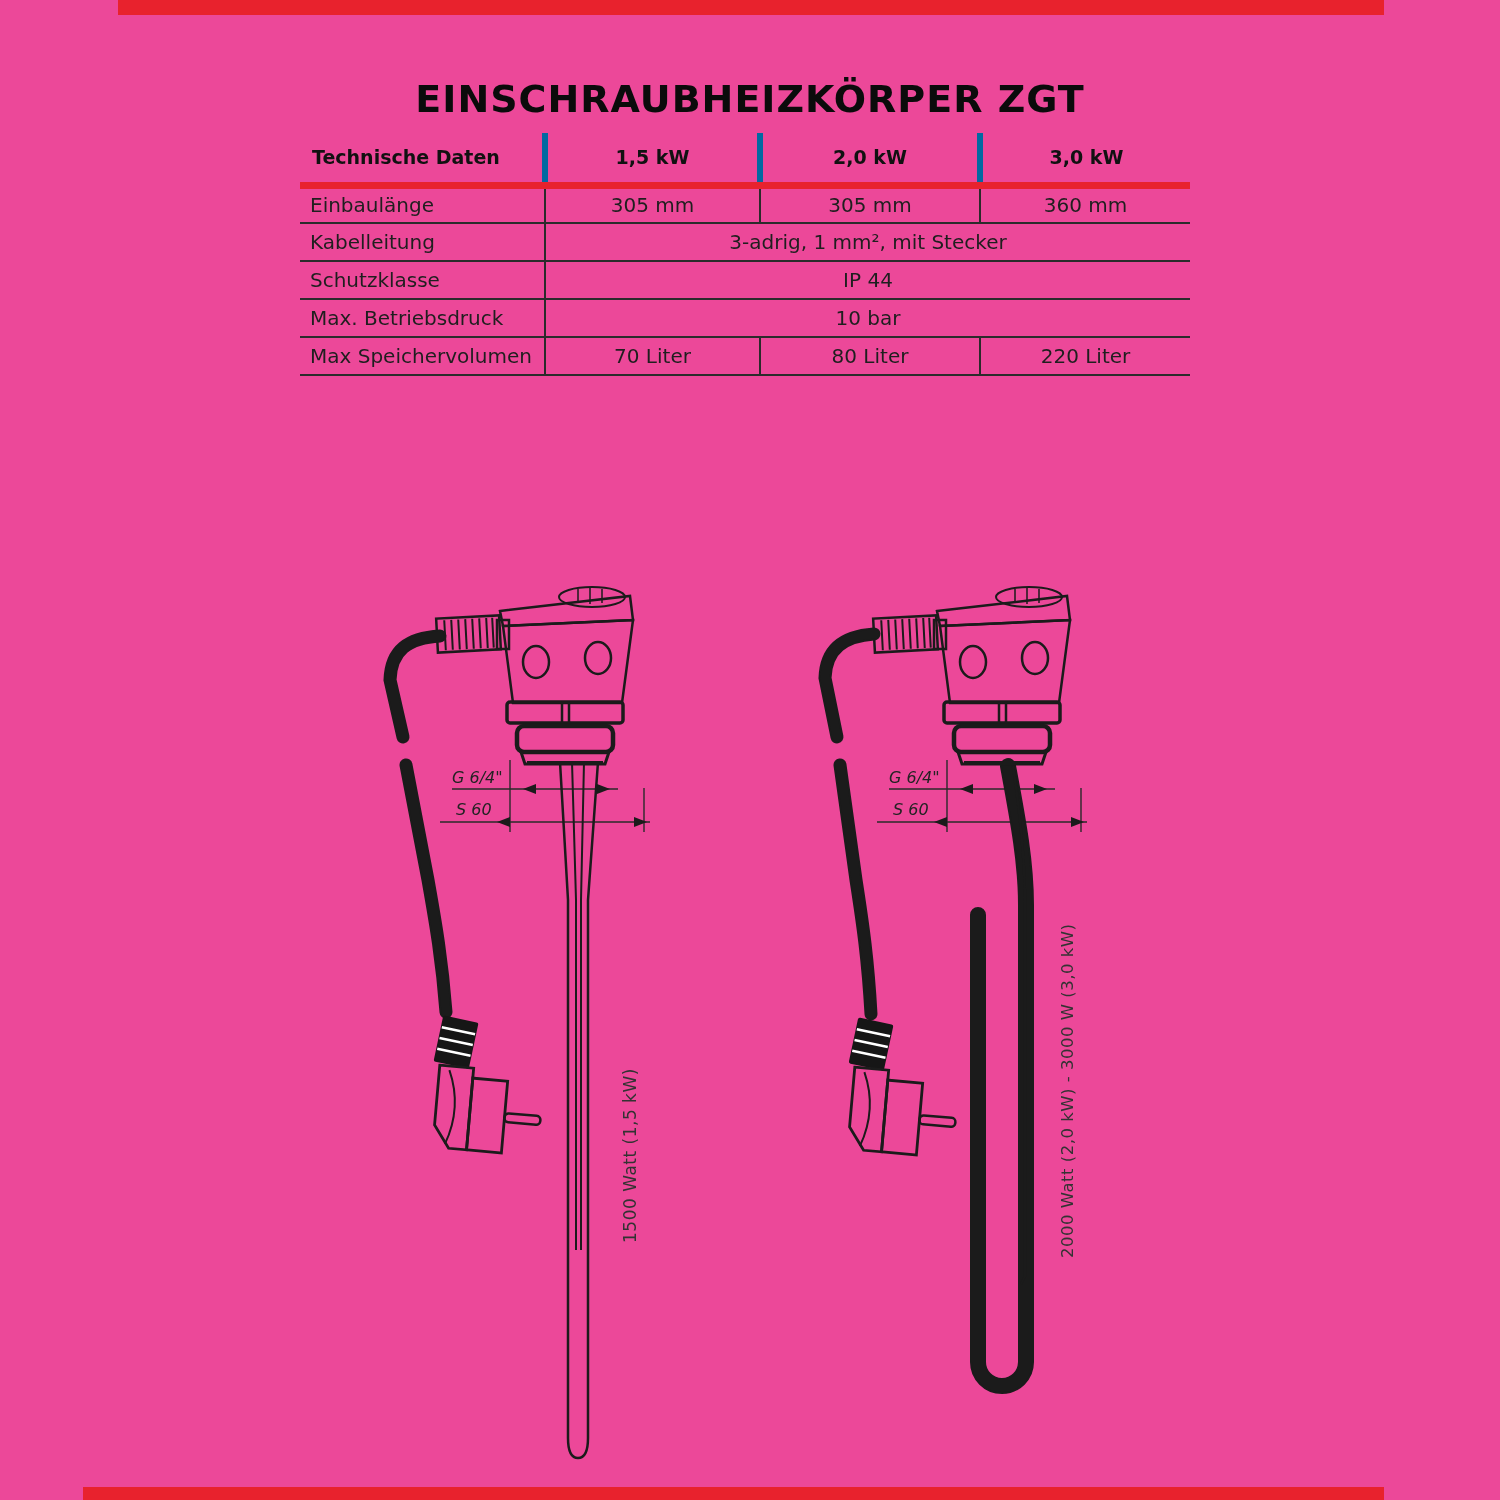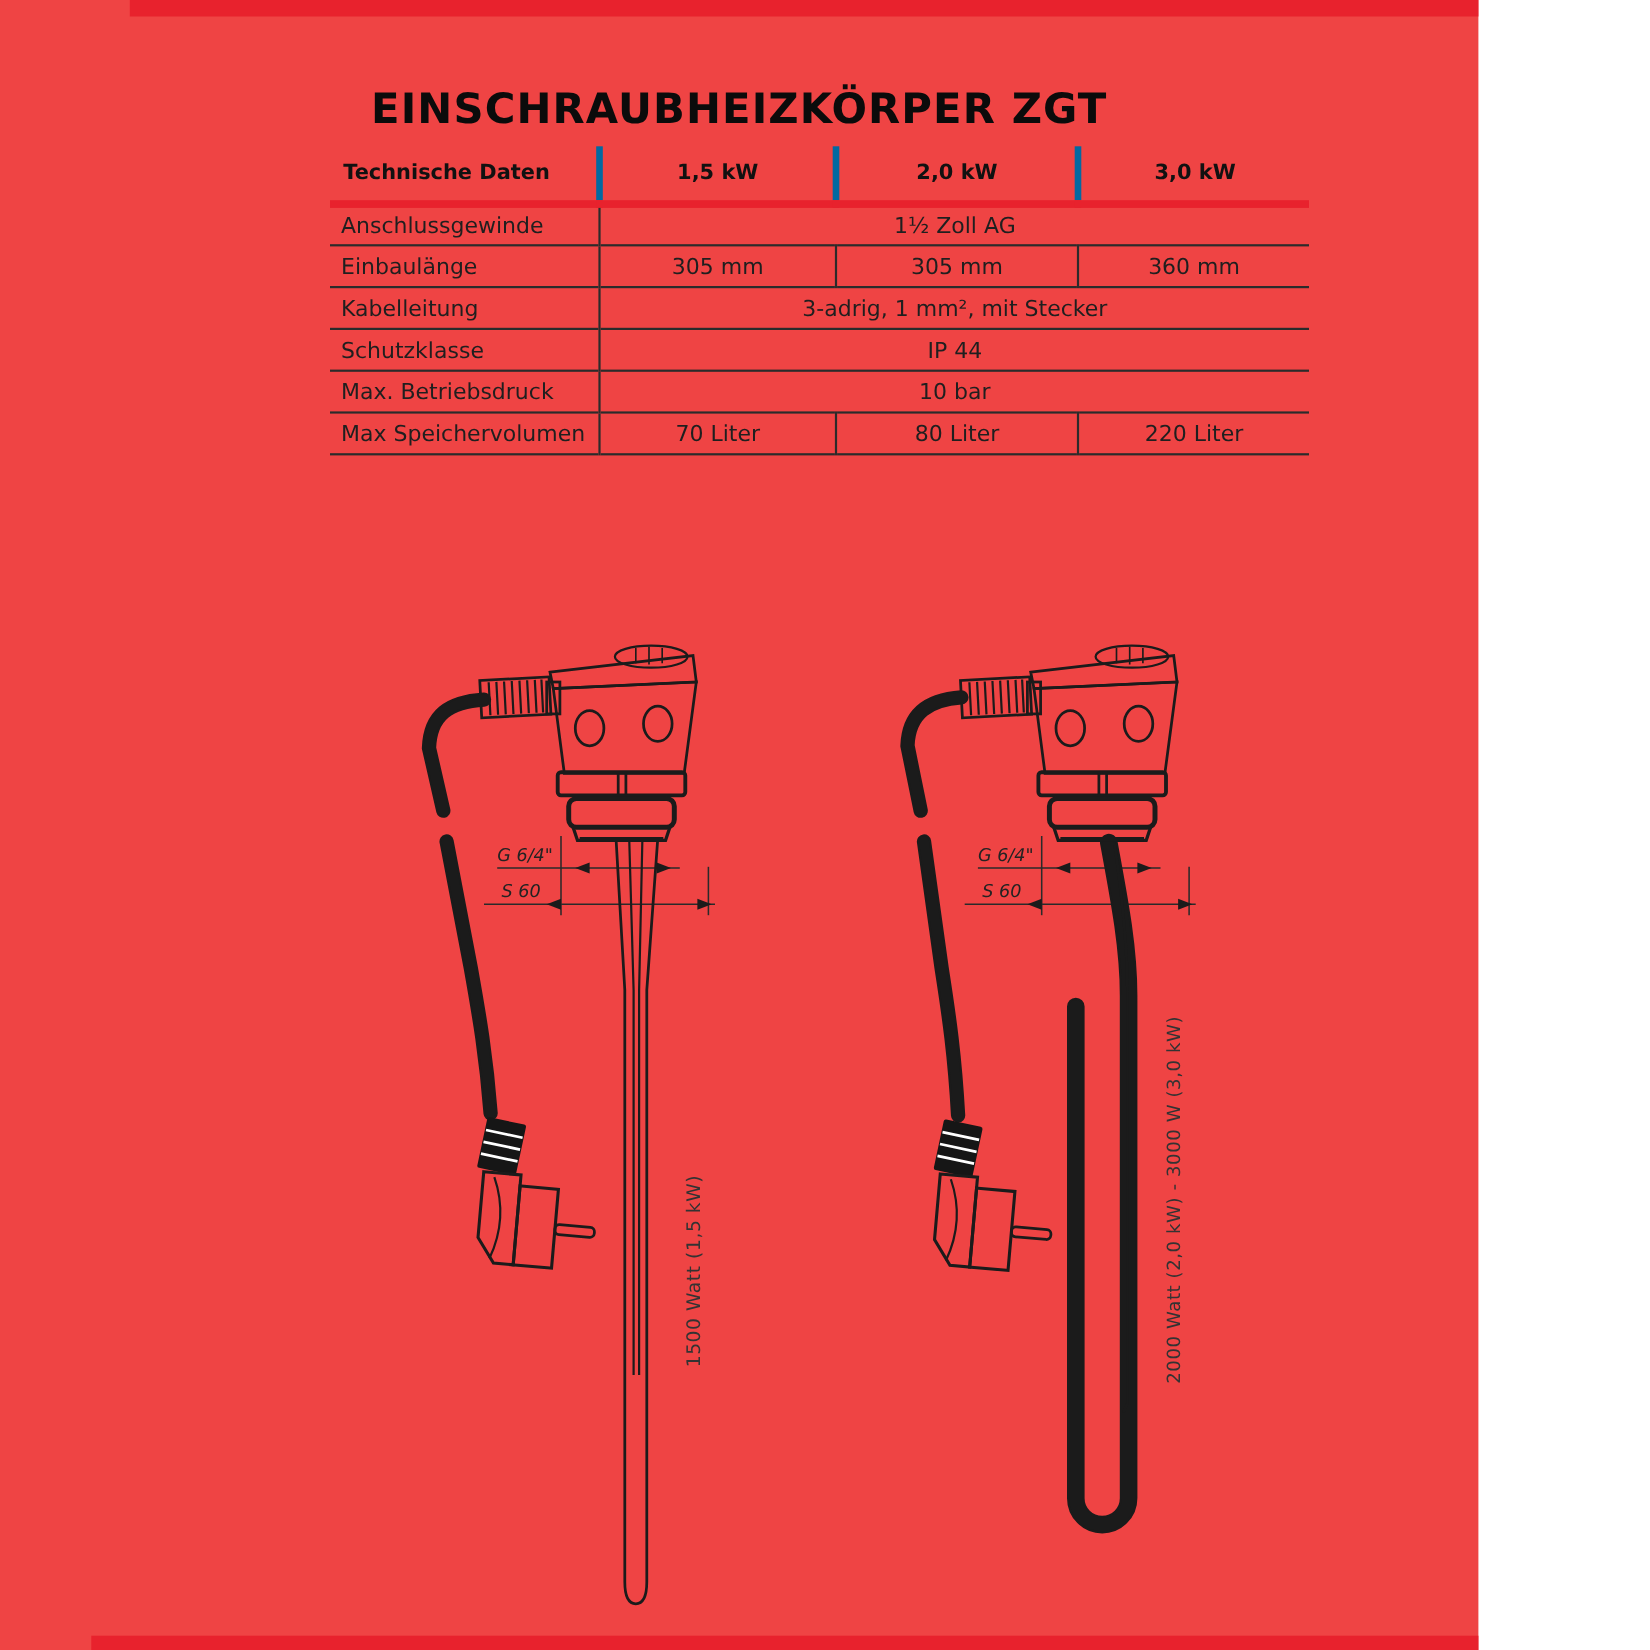--- a/index.html
+++ b/index.html
@@ -1,16 +1,16 @@
 <!DOCTYPE html>
 <html style="--accent: #e8222d;"><head>
 <meta charset="utf-8">
 <style>
   html,body{margin:0;padding:0;background:#fff;}
-  #page{position:relative;width:1344px;height:1500px;background:#ef4444;overflow:hidden;
+  #page{position:relative;width:1500px;height:1500px;background:#ec4899;overflow:hidden;
         font-family:"DejaVu Sans","Liberation Sans",sans-serif;color:#1f1f1f;}
   .redbar{position:absolute;background:var(--accent,#e8222d);}
   #top-bar{left:118px;top:0;width:1266px;height:15px;}
   #bottom-bar{left:83px;bottom:0;width:1301px;height:13px;}
   #title{position:absolute;top:52px;left:0;right:0;text-align:center;
          font-size:38px;font-weight:bold;letter-spacing:1px;color:#0b0b0b;}
   #spec-table{position:absolute;left:300px;top:133px;width:890px;border-collapse:collapse;table-layout:fixed;}
   #spec-table col.c0{width:245px;} #spec-table col.c1{width:215px;}
   #spec-table col.c2{width:220px;} #spec-table col.c3{width:210px;}
   #spec-table thead tr{height:52px;border-bottom:7px solid var(--accent,#e8222d);}
@@ -50,24 +50,20 @@
       </colgroup>
     <thead>
       <tr>
         <th class="lbl">Technische Daten</th>
         <th>1,5 kW</th>
         <th>2,0 kW</th>
         <th>3,0 kW</th>
       </tr>
     </thead>
     <tbody>
-      <tr>
-        <td class="lbl">Anschlussgewinde</td>
-        <td class="val" colspan="3">1½ Zoll AG</td>
-      </tr>
       <tr>
         <td class="lbl">Einbaulänge</td>
         <td class="val">305 mm</td>
         <td class="val">305 mm</td>
         <td class="val">360 mm</td>
       </tr>
       <tr>
         <td class="lbl">Kabelleitung</td>
         <td class="val" colspan="3">3-adrig, 1 mm², mit Stecker</td>
       </tr>

